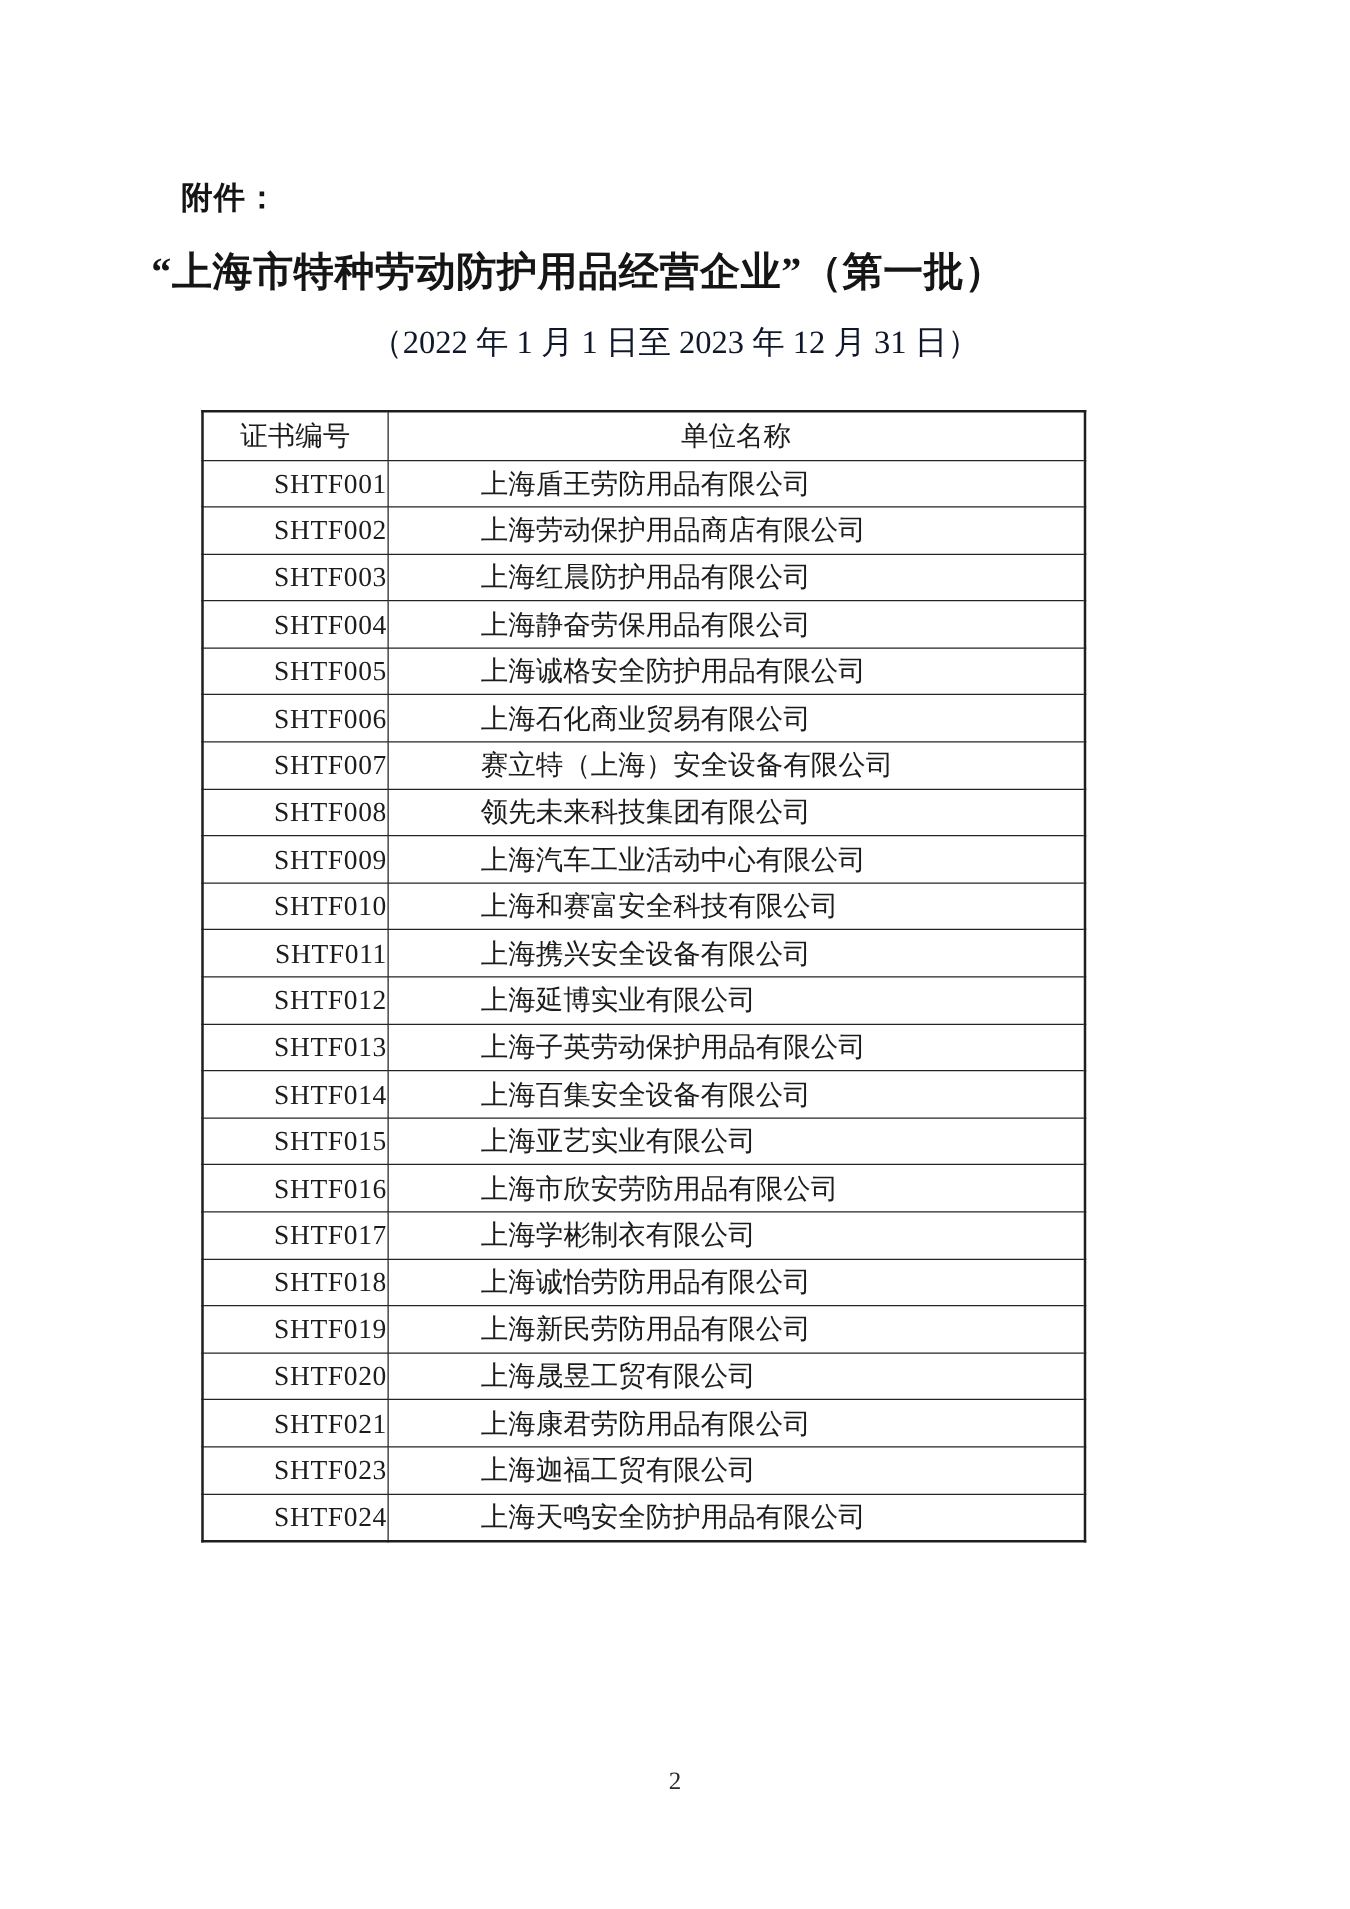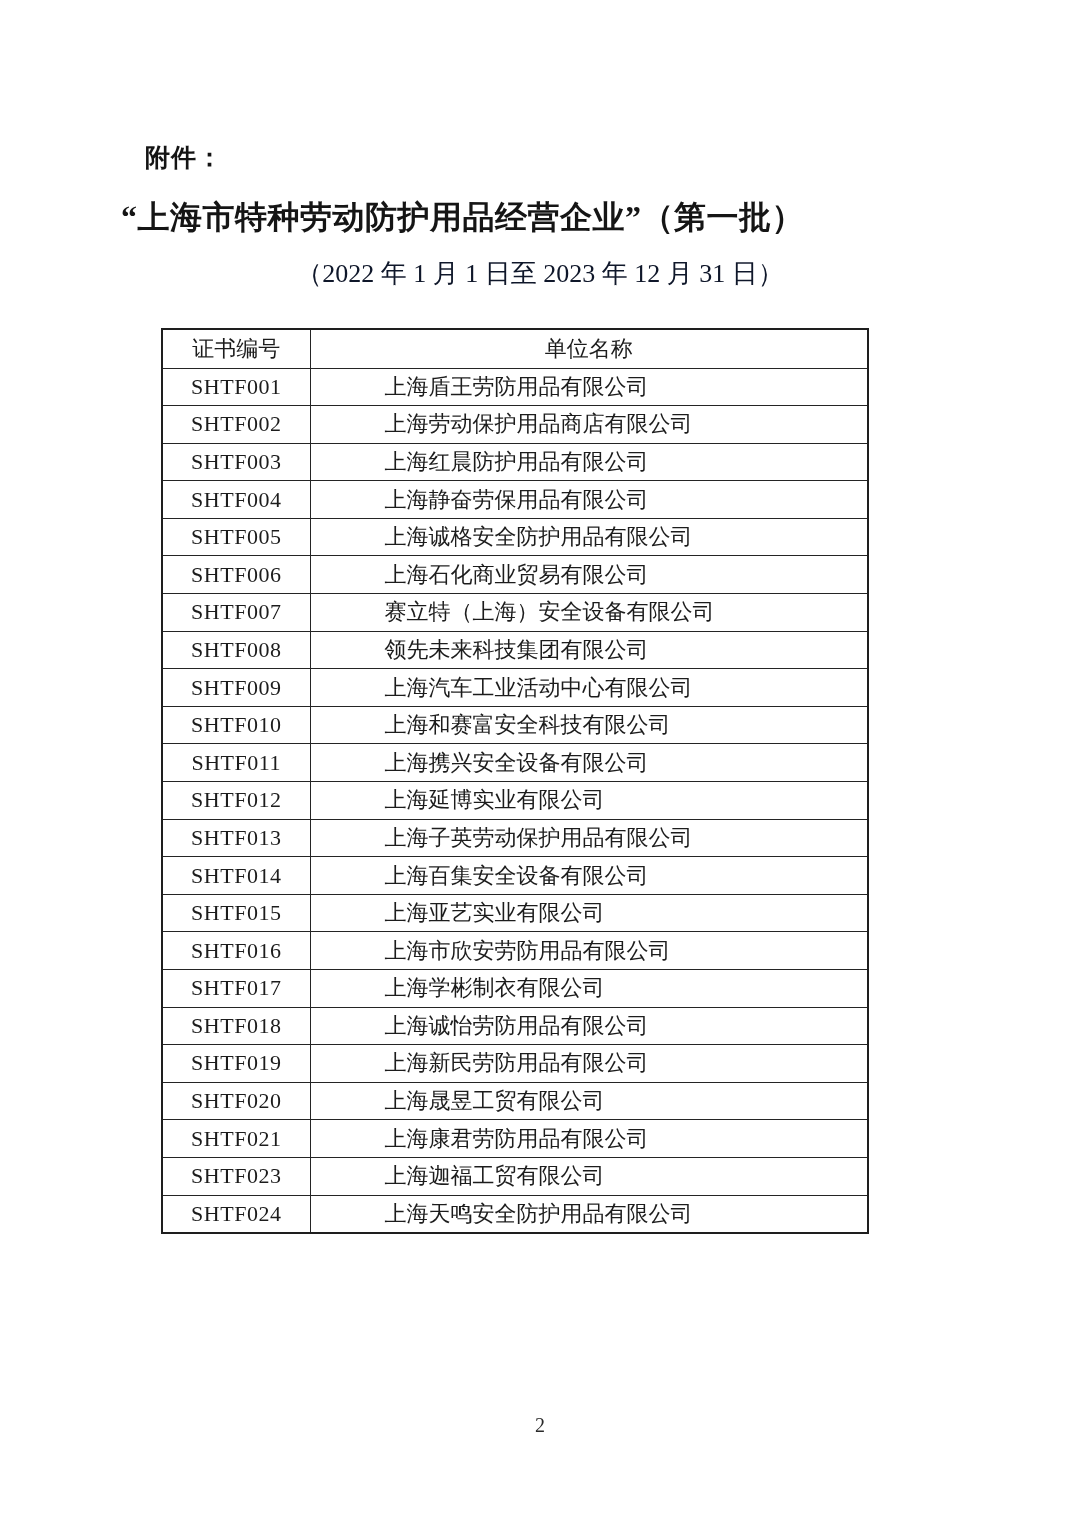--- a/index.html
+++ b/index.html
@@ -66,21 +66,21 @@
     color: #1c1c1c;
     padding: 0;
     vertical-align: middle;
     white-space: nowrap;
     overflow: hidden;
   }
   .company-table th { height: 39px; text-align: center; }
   .company-table th.h-name { }
   .company-table td { height: 37.6px; }
   .company-table td.cert {
-    text-align: center;
+    text-align: right;
     font-family: "Liberation Serif", "DejaVu Serif", serif;
     letter-spacing: 0.5px;
   }
   .company-table td.name {
     text-align: left;
     padding-left: 74px;
   }
   .page-number {
     position: absolute;
     left: 0;

